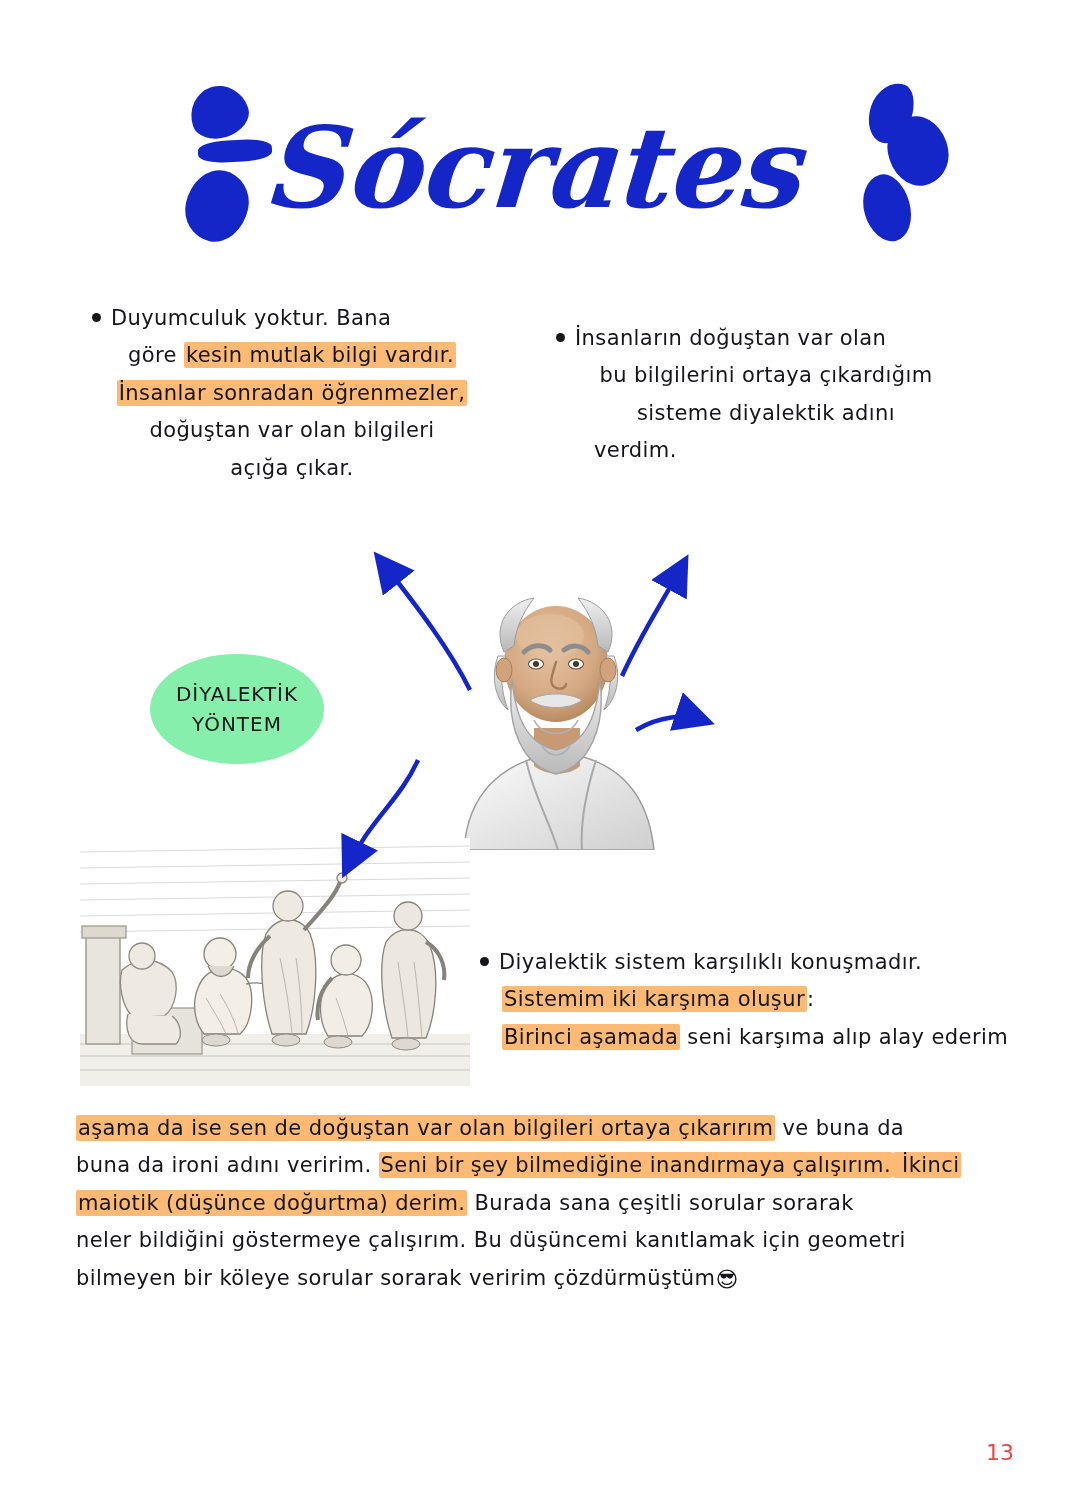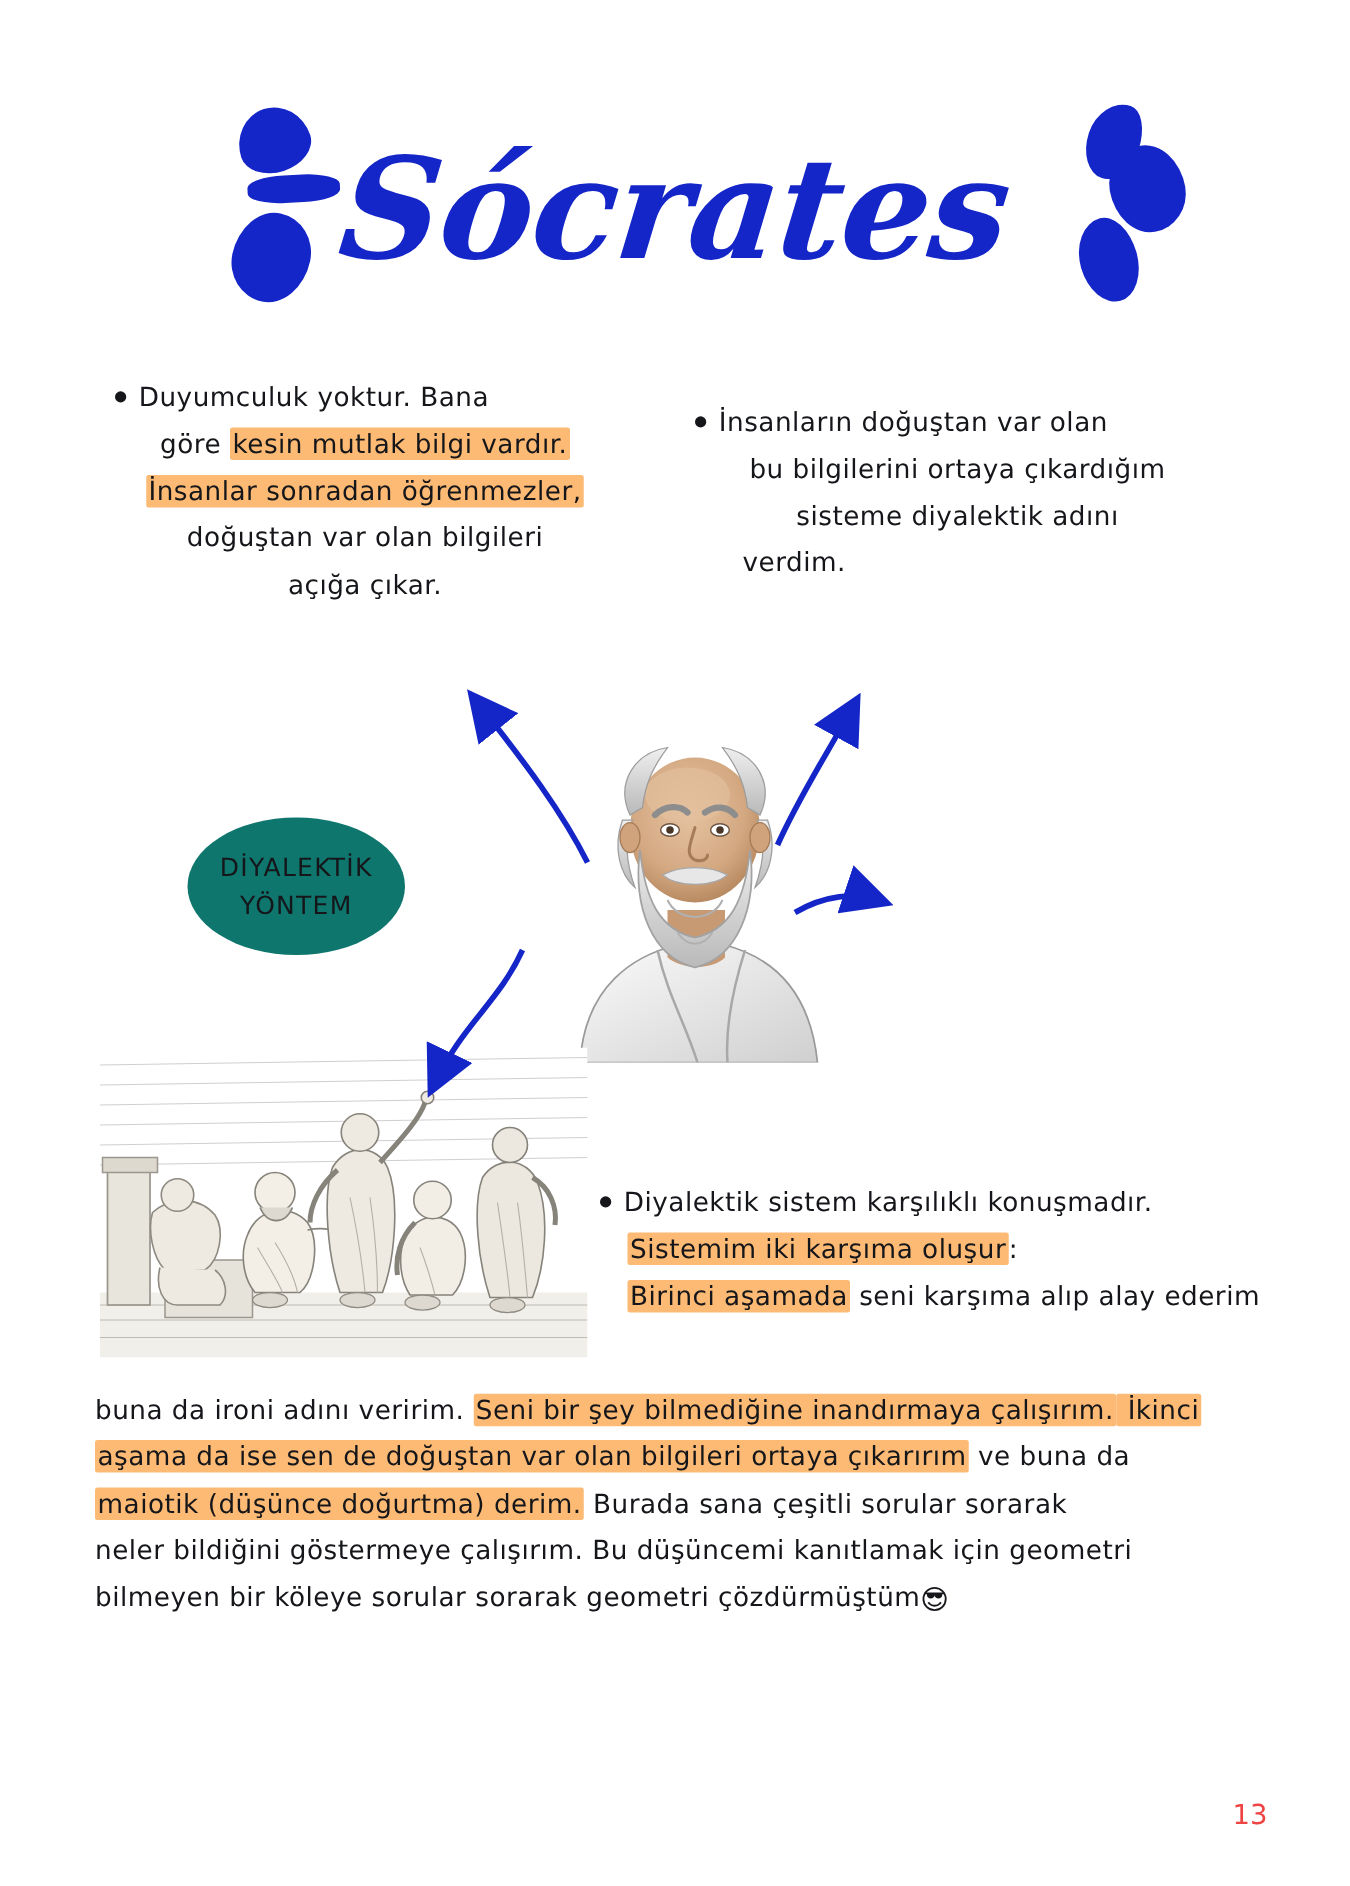--- a/index.html
+++ b/index.html
@@ -88,21 +88,21 @@
   #block-bottom-1 { top: 944px; left: 480px; width: 560px; }
   #block-bottom-2 { top: 1110px; left: 76px; width: 960px; }
 
   
   #diyalektik-oval {
     position: absolute;
     top: 654px;
     left: 150px;
     width: 174px;
     height: 110px;
-    background: #0f766e;
+    background: #86efac;
     border-radius: 50%;
     display: flex;
     flex-direction: column;
     align-items: center;
     justify-content: center;
     color: #15161a;
     font-size: 20px;
     letter-spacing: 1px;
     line-height: 1.5;
   }
@@ -346,29 +346,29 @@
     <div style="padding-left:22px;">
       <span class="hl">Sistemim iki karşıma oluşur</span><span>:</span>
     </div>
     <div style="padding-left:22px;">
       <span class="hl">Birinci aşamada</span><span> seni karşıma alıp alay ederim</span>
     </div>
   </div>
 
   <div class="block hw" id="block-bottom-2">
     <div>
+      <span class="hl">aşama da ise sen de doğuştan var olan bilgileri ortaya çıkarırım</span><span> ve buna da</span>
+    </div>
+    <div>
       <span>buna da ironi adını veririm. </span><span class="hl">Seni bir şey bilmediğine inandırmaya çalışırım.</span><span class="hl"> İkinci</span>
     </div>
     <div>
-      <span class="hl">aşama da ise sen de doğuştan var olan bilgileri ortaya çıkarırım</span><span> ve buna da</span>
-    </div>
-    <div>
       <span class="hl">maiotik (düşünce doğurtma) derim.</span><span> Burada sana çeşitli sorular sorarak</span>
     </div>
     <div><span>neler bildiğini göstermeye çalışırım. Bu düşüncemi kanıtlamak için geometri</span></div>
     <div>
-      <span>bilmeyen bir köleye sorular sorarak geometri çözdürmüştüm</span><span class="emoji">😎</span>
+      <span>bilmeyen bir köleye sorular sorarak veririm çözdürmüştüm</span><span class="emoji">😎</span>
     </div>
   </div>
 
   <div id="page-number">13</div>
 
 </div>
 
 </body></html>

